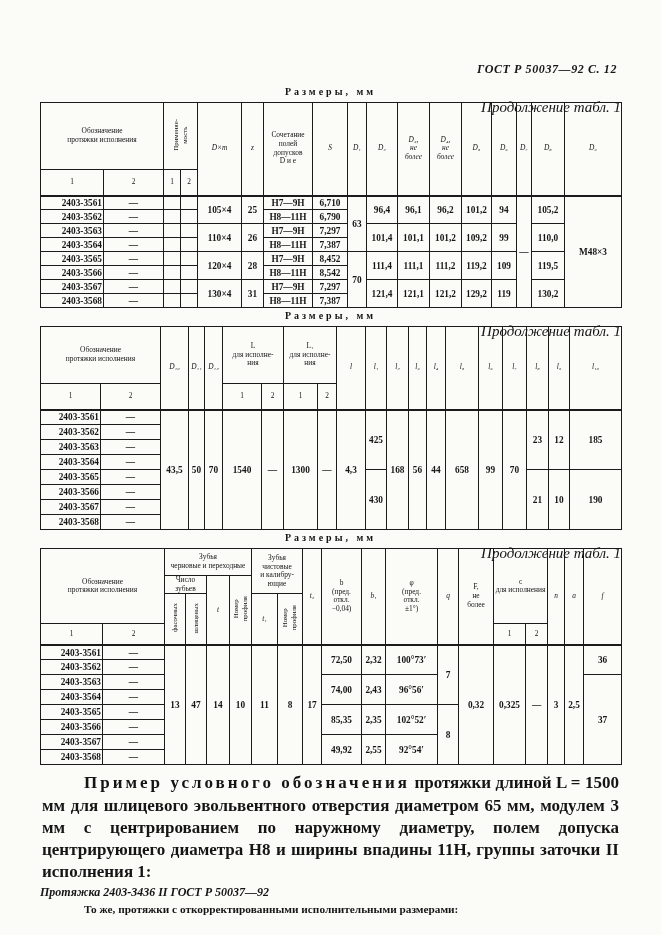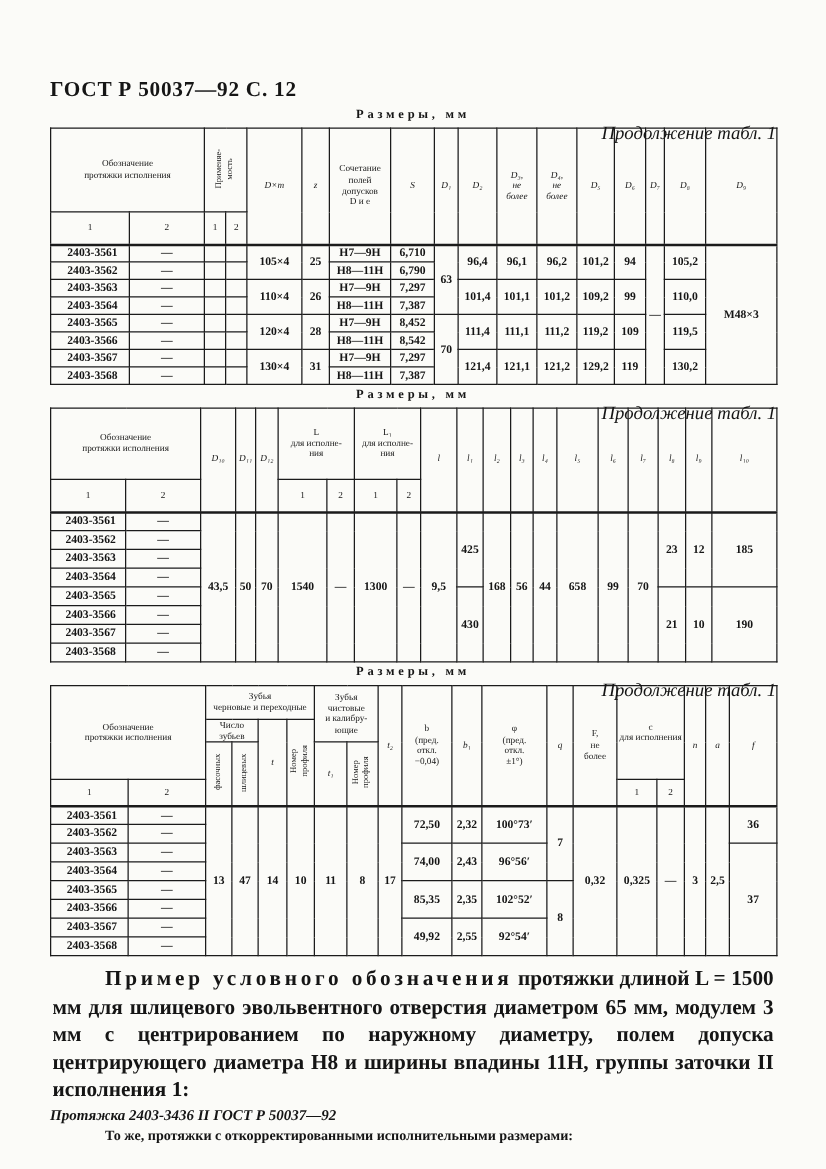--- a/index.html
+++ b/index.html
@@ -4,22 +4,22 @@
 <style>
   html,body{margin:0;padding:0;}
   body{
     width:661px;height:935px;
     background:#fbfbf8;color:#151515;
     font-family:"Liberation Serif", serif;
     position:relative;overflow:hidden;
   }
   .page{padding:62px 40px 0 40px;}
   .gost-header{
-    font-weight:bold;font-size:17px;
-    letter-spacing:.6px;margin:0 4px 10px 0;height:14px;
+    text-align:right;font-weight:bold;font-size:12px;
+    letter-spacing:.6px;margin:0 4px 10px 0;height:14px;font-style:italic;
   }
   .table-caption{position:relative;height:15px;margin:2px 0 1px 0;}
   .size-title{
     position:absolute;left:0;right:0;text-align:center;
     font-size:10px;letter-spacing:3px;font-weight:bold;
   }
   .cont-note{
     position:absolute;right:0;top:13px;font-style:italic;font-size:15px;
   }
   table{
@@ -28,21 +28,21 @@
   }
   th,td{
     border:1px solid #1b1b1b;padding:0 1px;text-align:center;
     vertical-align:middle;overflow:hidden;
   }
   thead{border-bottom:2px solid #1b1b1b;}
   th{font-weight:normal;font-size:7.4px;line-height:1.18;}
   th span{white-space:pre-line;display:inline-block;}
   td{font-weight:bold;font-size:9.3px;}
   td span{white-space:pre-line;display:inline-block;}
-  tbody td:first-child{text-align:center;padding-left:5px;}
+  tbody td:first-child{text-align:right;padding-left:5px;}
   .sym{font-style:italic;}
   .vert{
     writing-mode:vertical-rl;transform:rotate(180deg);
     font-size:6.9px;line-height:1.25;max-height:100%;
   }
   
   #t0 thead tr:nth-child(1){height:67px;} #t0 thead tr:nth-child(2){height:26px;}
   #t0 tbody tr{height:14px;}
   #t1 thead tr:nth-child(1){height:57px;} #t1 thead tr:nth-child(2){height:26px;}
   #t1 tbody tr{height:15px;}
@@ -298,21 +298,21 @@
         <tr>
           <td><span>2403-3561</span></td>
           <td><span>—</span></td>
           <td rowspan="8"><span>43,5</span></td>
           <td rowspan="8"><span>50</span></td>
           <td rowspan="8"><span>70</span></td>
           <td rowspan="8"><span>1540</span></td>
           <td rowspan="8"><span>—</span></td>
           <td rowspan="8"><span>1300</span></td>
           <td rowspan="8"><span>—</span></td>
-          <td rowspan="8"><span>9,5</span></td>
+          <td rowspan="8"><span>4,3</span></td>
           <td rowspan="4"><span>425</span></td>
           <td rowspan="8"><span>168</span></td>
           <td rowspan="8"><span>56</span></td>
           <td rowspan="8"><span>44</span></td>
           <td rowspan="8"><span>658</span></td>
           <td rowspan="8"><span>99</span></td>
           <td rowspan="8"><span>70</span></td>
           <td rowspan="4"><span>23</span></td>
           <td rowspan="4"><span>12</span></td>
           <td rowspan="4"><span>185</span></td>

